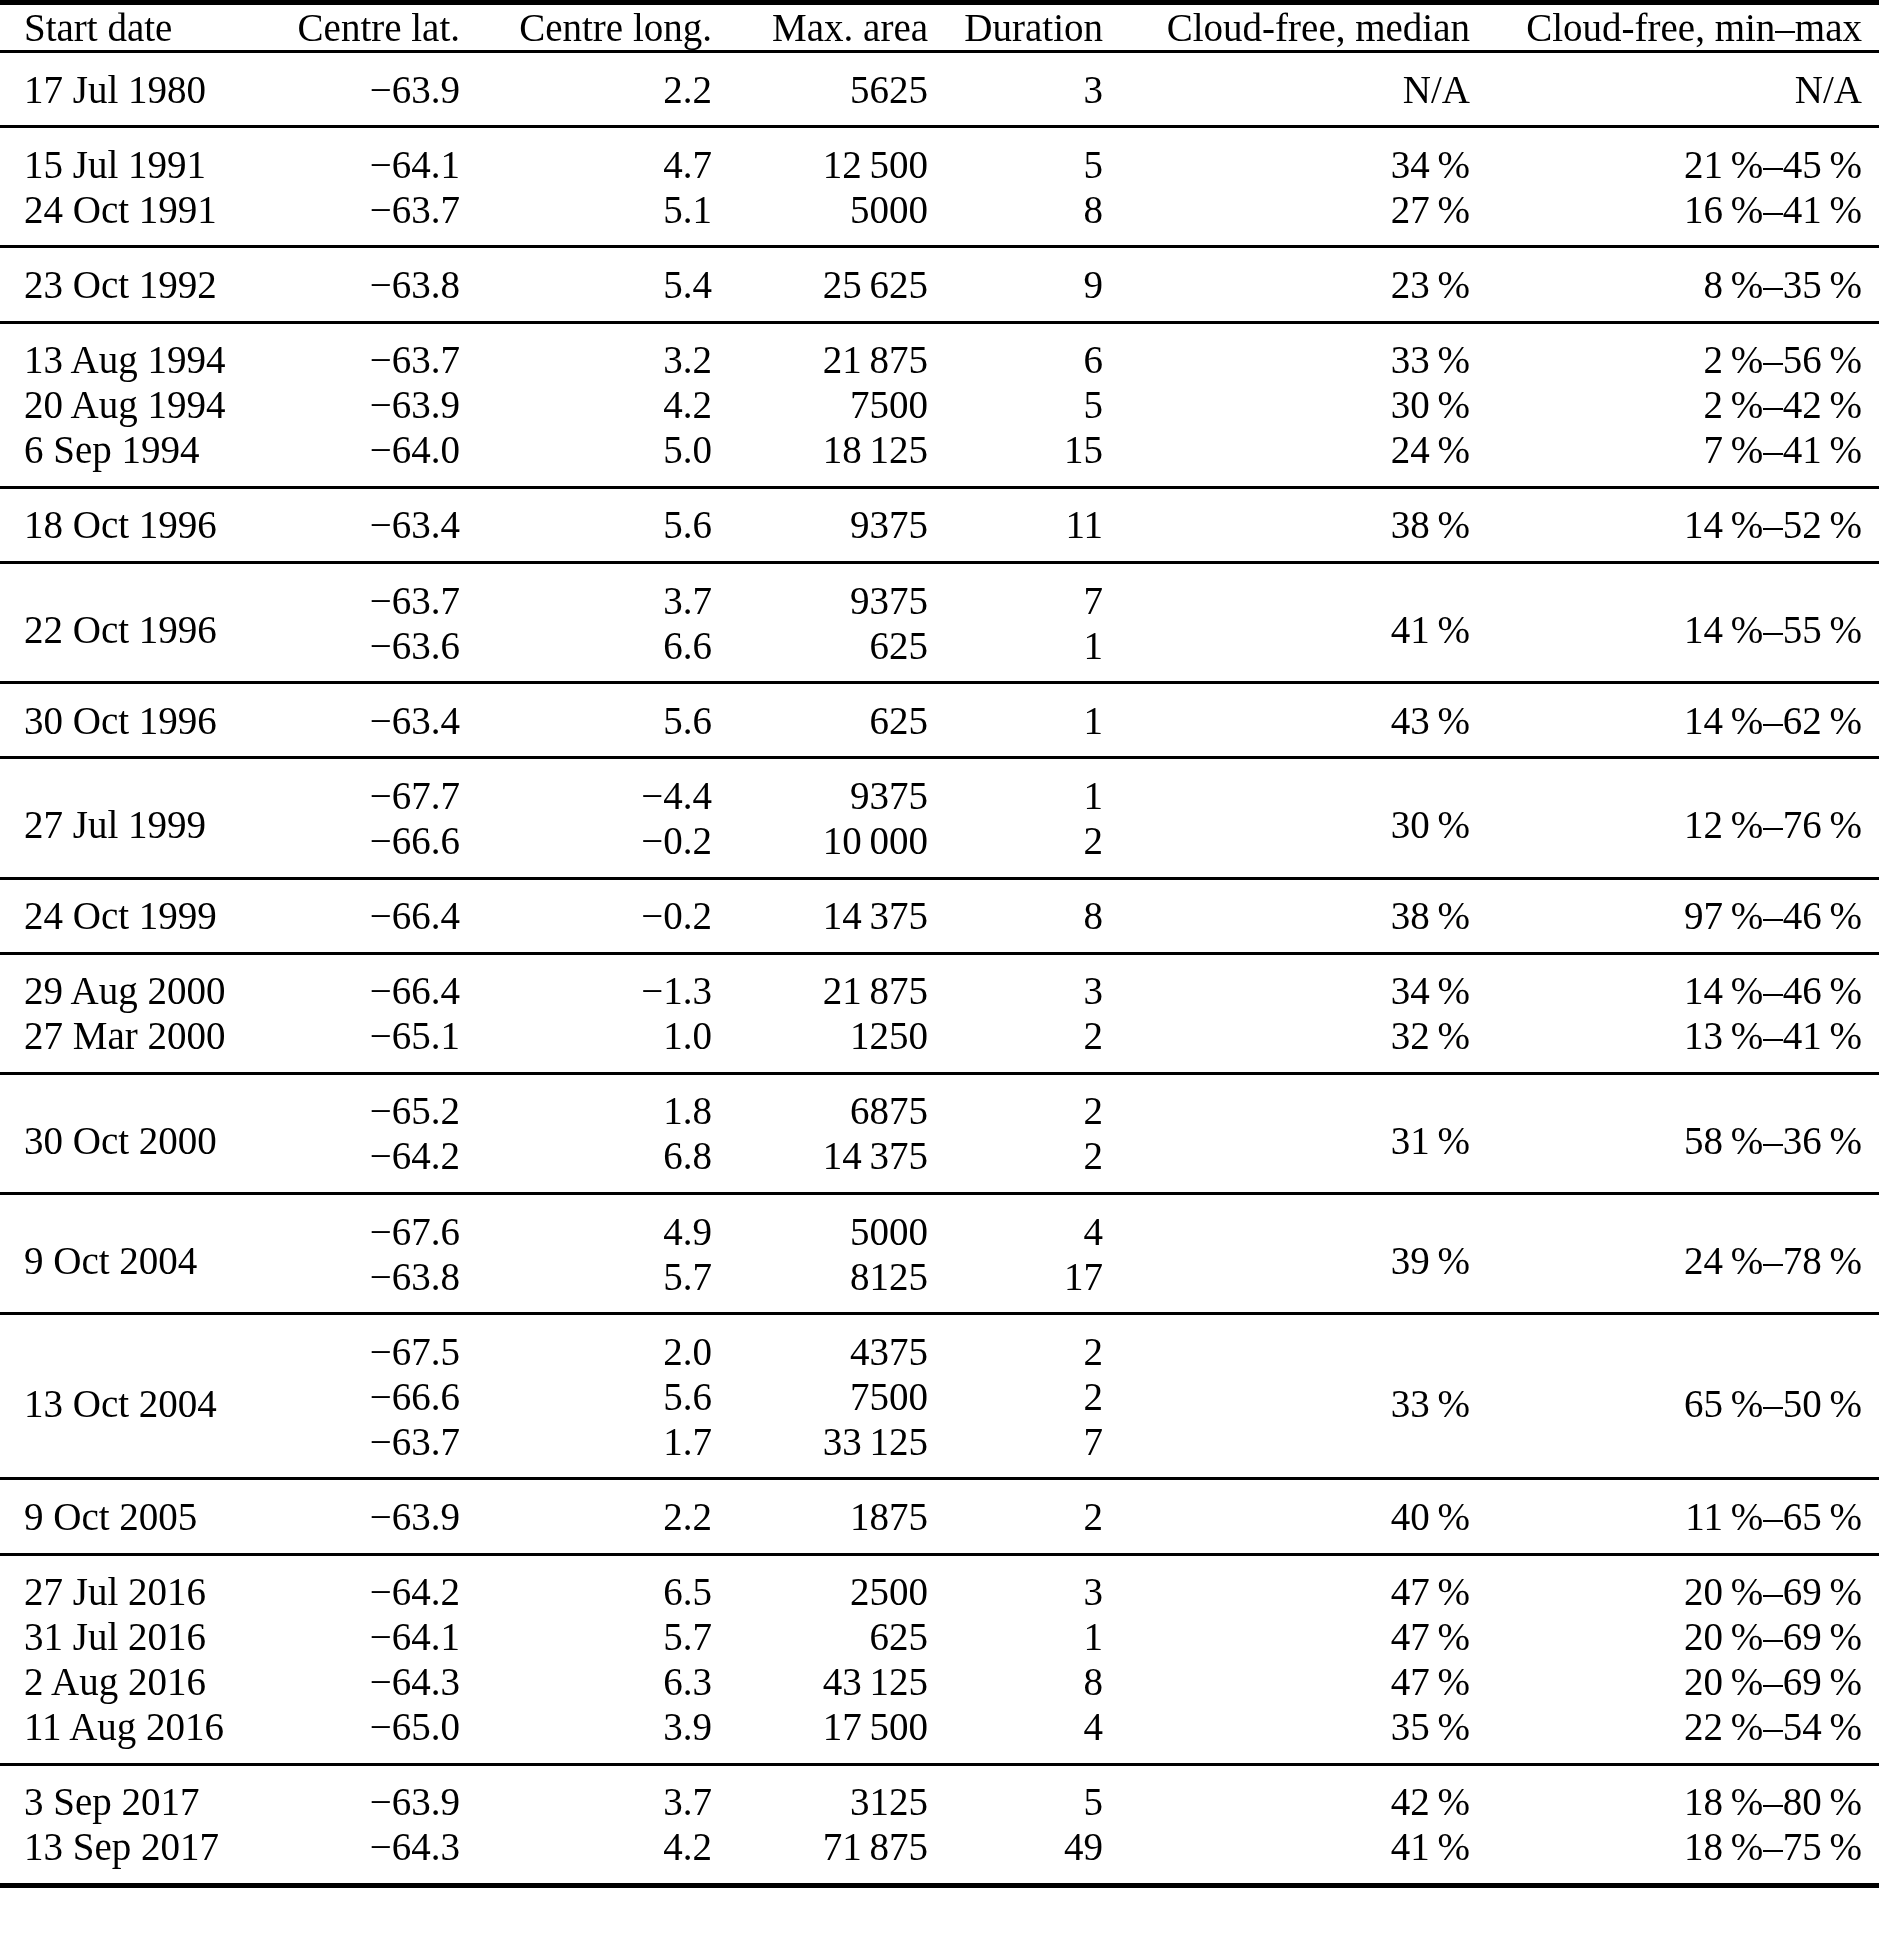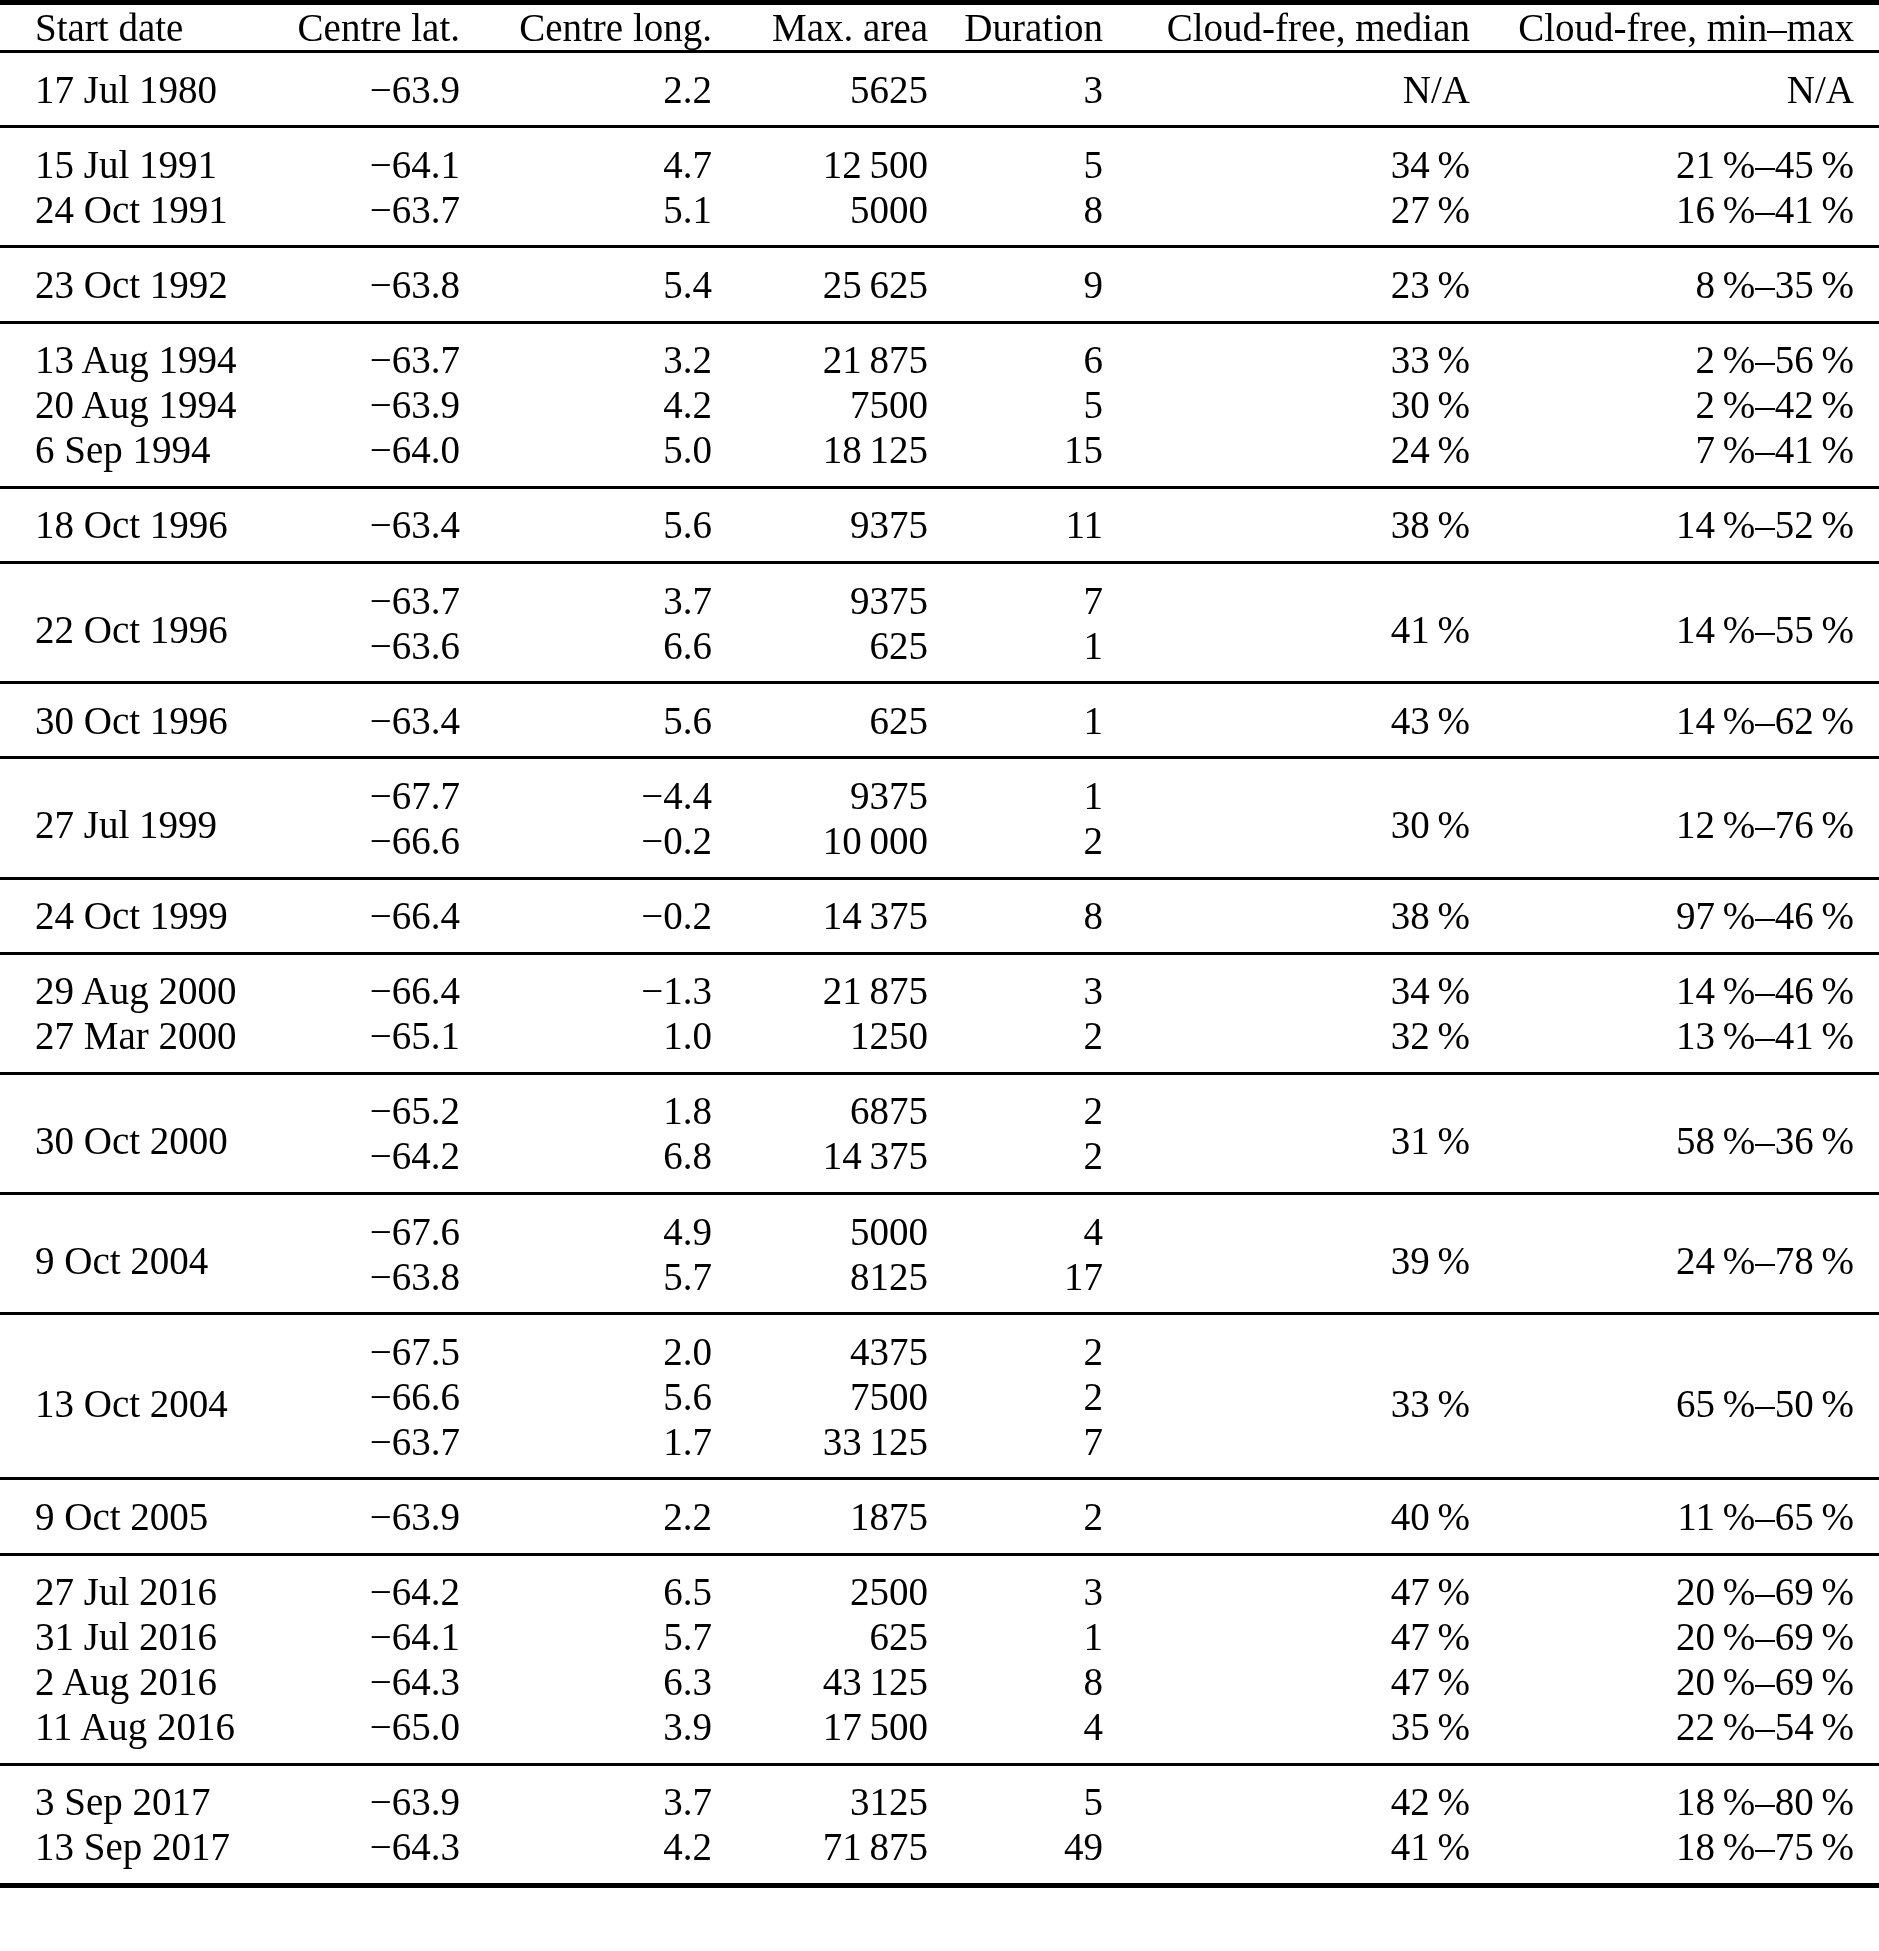--- a/index.html
+++ b/index.html
@@ -32,24 +32,24 @@
   }
   th, td {
     white-space: nowrap;
     overflow: hidden;
     text-align: right;
     vertical-align: middle;
     padding: 0;
   }
   .col-date {
     text-align: left;
-    padding-left: 35px;
+    padding-left: 24px;
     font-family: Liberation Serif, serif;
   }
-  .col-mm { padding-right: 25px; }
+  .col-mm { padding-right: 17px; }
   tbody tr:first-child > td { padding-top: 13.6px; }
   tbody tr:last-child  > td { padding-bottom: 13.6px; }
   td[rowspan] { vertical-align: middle; }
 </style>
 </head>
 <body>
 
 <table class="obs">
   <colgroup>
     <col style="width:282px">

